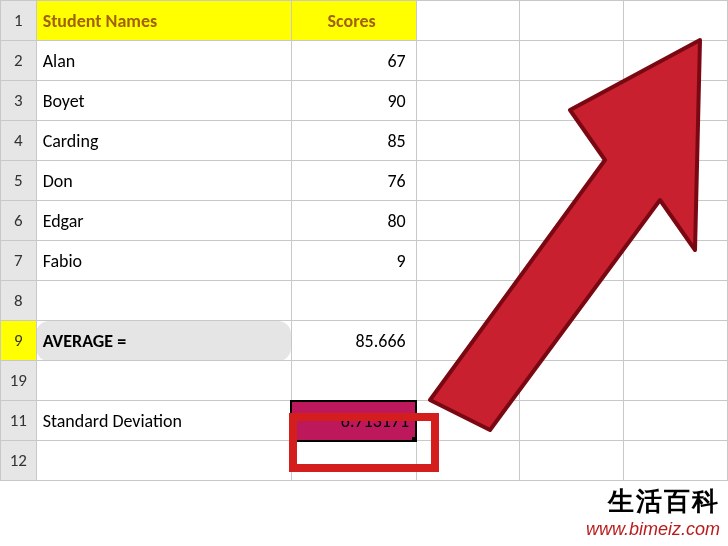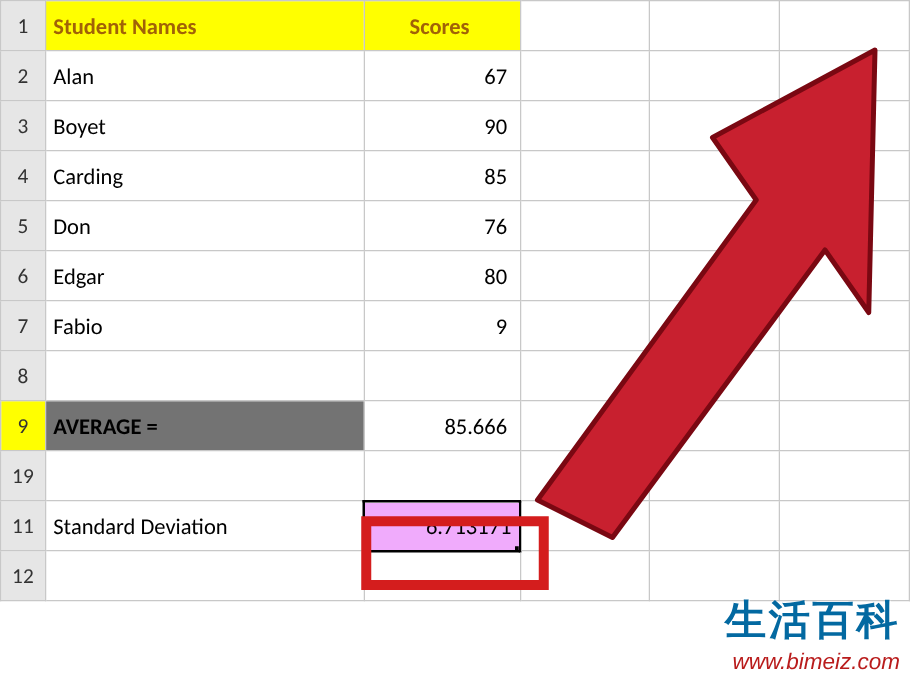--- a/index.html
+++ b/index.html
@@ -37,26 +37,27 @@
     .col-b { width: 128px; text-align: right; padding-right: 10px; }
     .col-c, .col-d, .col-e { width: 110px; }
     .header-cell {
       background: #ffff00;
       font-weight: bold;
       color: #a16207;
     }
     .scores-header { text-align: center; }
     .avg-row td.row-header { background: #ffff00; }
     .avg-label {
-      background: #737373;
+      background: #e5e5e5;
       font-weight: bold;
+      border-radius: 13px;
     }
     .avg-value { background: #fff; }
     .selected-cell {
-      background: #f0abfc;
+      background: #be185d;
       border: 2px solid #000;
       padding: 0;
       position: relative;
     }
     .selected-inner {
       display: block;
       padding: 0 6px;
       text-align: right;
       line-height: 36px;
     }
@@ -78,23 +79,23 @@
       pointer-events: none;
     }
     .watermark {
       position: absolute;
       right: 8px;
       bottom: 6px;
       text-align: right;
       font-family: Arial, sans-serif;
     }
     .watermark .cn {
-      font-size: 33px;
+      font-size: 26px;
       font-weight: bold;
-      color: #0369a1;
+      color: #000000;
       text-shadow: 1px 1px 0 #fff;
       letter-spacing: 2px;
     }
     .watermark .url {
       font-size: 18px;
       color: #b91c1c;
       font-style: italic;
     }
   </style>
 </head>

